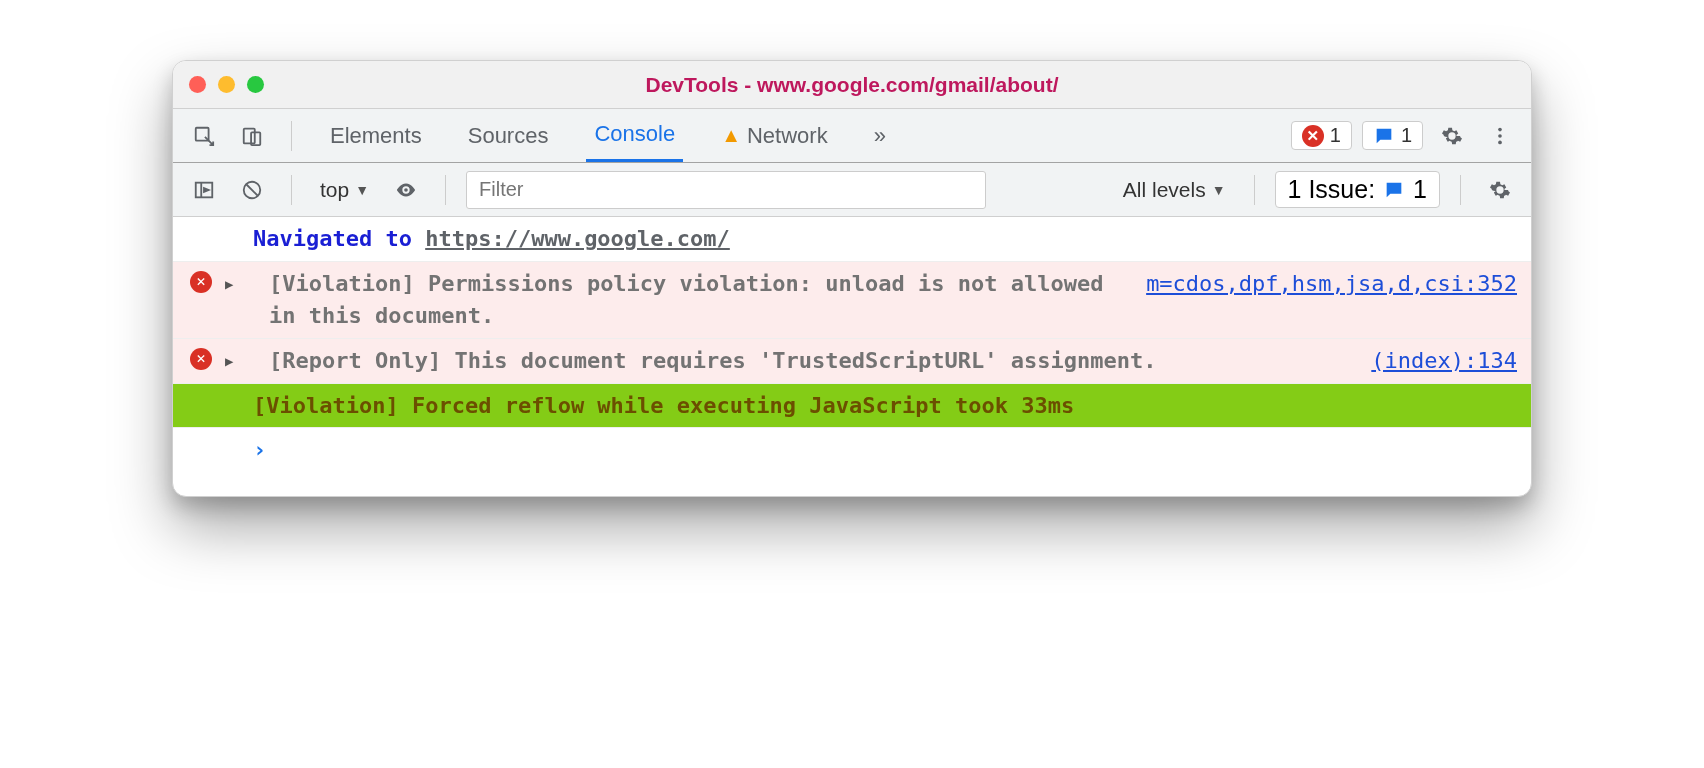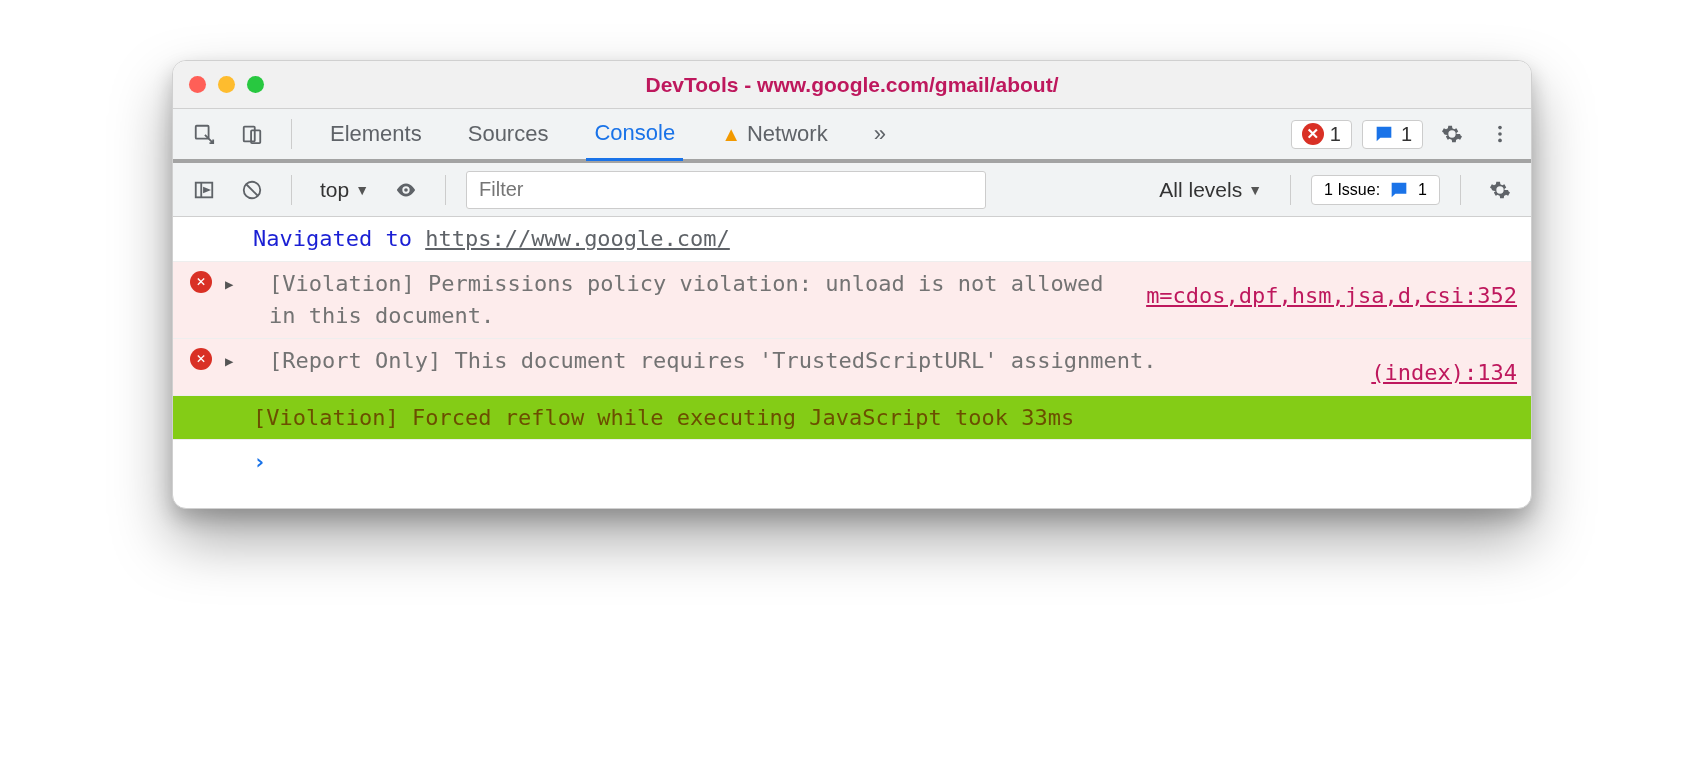--- a/index.html
+++ b/index.html
@@ -40,21 +40,21 @@
     left: 0; right: 0;
     text-align: center;
     font-size: 21px;
     font-weight: 600;
     color: #be185d;
     pointer-events: none;
   }
   .tabbar {
     height: 54px;
     background: #f1f3f4;
-    border-bottom: 4px solid #a3a3a3;
+    border-bottom: 1px solid #a3a3a3;
     display: flex;
     align-items: center;
     padding: 0 12px;
     gap: 10px;
   }
   .tb-icon {
     width: 38px; height: 38px;
     display: flex; align-items: center; justify-content: center;
     color: #5f6368;
     cursor: pointer;
@@ -89,29 +89,29 @@
     border-radius: 3px;
     background: #fff;
     font-size: 20px;
     padding: 0 12px;
     color: #555;
   }
   .filterbar .spacer { flex: 1; }
   .issue-pill {
     display:flex; align-items:center; gap:8px;
     border:1px solid #ccc; border-radius:4px;
-    padding:3px 12px; font-size:16px; background:#fff;
+    padding:3px 12px; font-size:25px; background:#fff;
     cursor:pointer;
   }
   .console-body { font-family: Menlo, Consolas, monospace; font-size: 22px; }
   .row { display:flex; align-items:flex-start; padding: 6px 14px; border-bottom: 1px solid #eee; gap:10px; line-height:1.45; }
   .row .gutter { width: 28px; flex-shrink:0; display:flex; justify-content:center; padding-top:3px;}
   .row .expand { width:18px; flex-shrink:0; color:#555; font-size:14px; padding-top:6px;}
-  .row .msg { flex:1; white-space: pre-wrap; }
-  .row .src { color:#be185d; text-decoration: underline; cursor:pointer; flex-shrink:0; padding-left:10px;margin-top:12px;}
+  .row .msg { flex:1; white-space: pre-wrap; font-weight: bold; }
+  .row .src { color:#1d4ed8; text-decoration: underline; cursor:pointer; flex-shrink:0; padding-left:10px;}
   .row.nav .msg { color:#1a1fd4; }
   .row.nav .url { color:#5f6368; text-decoration: underline; }
   .row.error { background:#fdecec; }
   .row.error .msg { color:#737373;margin-left:16px; }
   .row.warn { background:#84cc16; }
   .row.warn .msg { color:#6b4f00; }
   .row.prompt .msg { color:#1a73e8; font-weight:bold; }
   .err-icon {
     width:22px; height:22px; border-radius:50%;
     background:#d93025; color:#fff;

